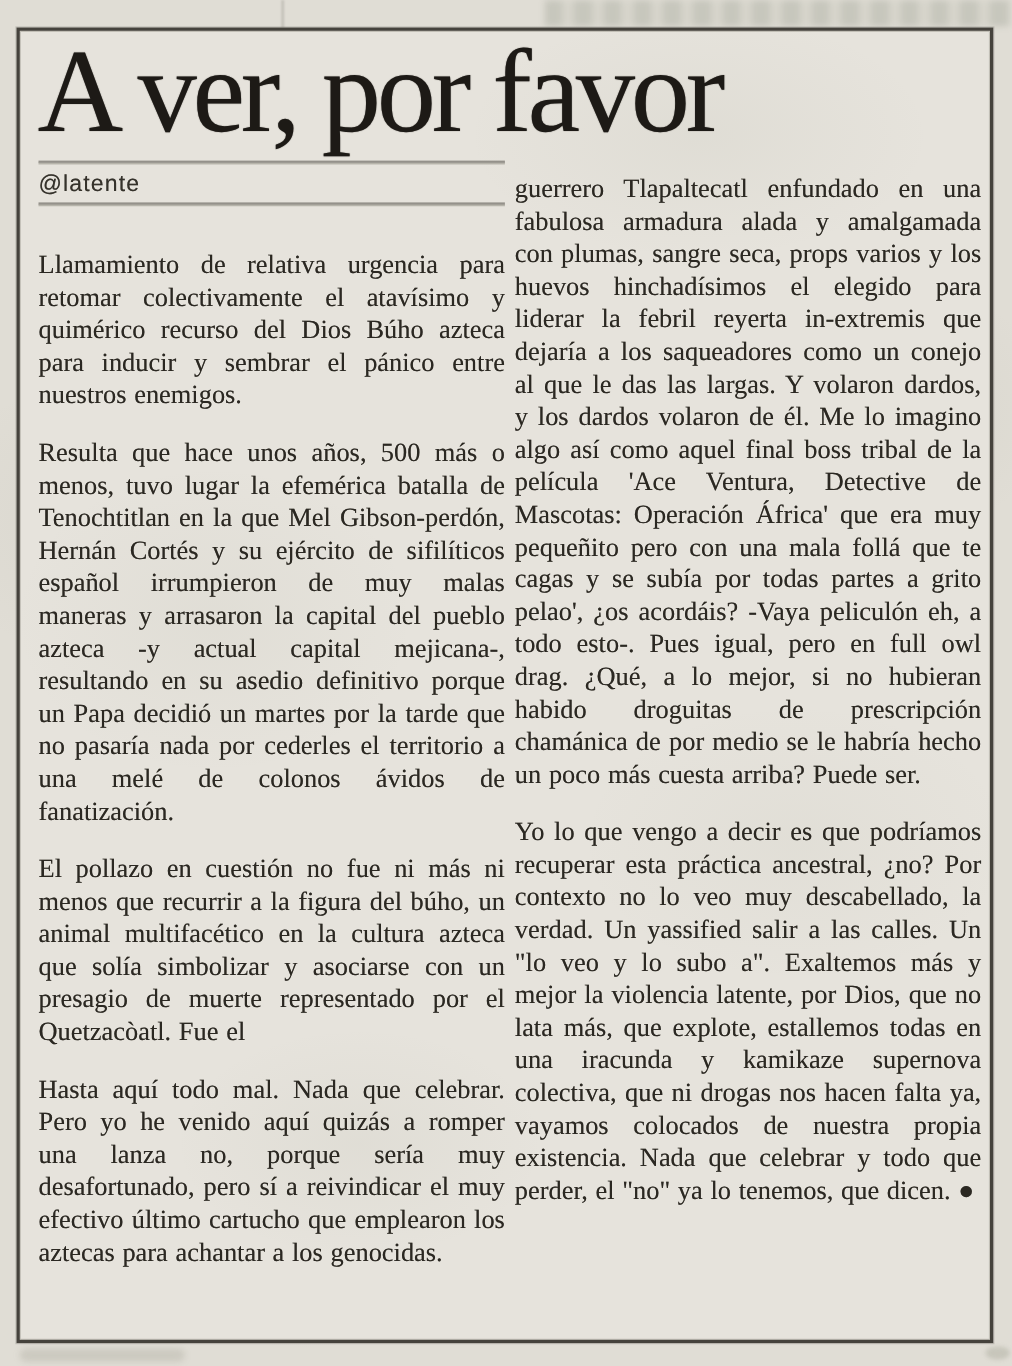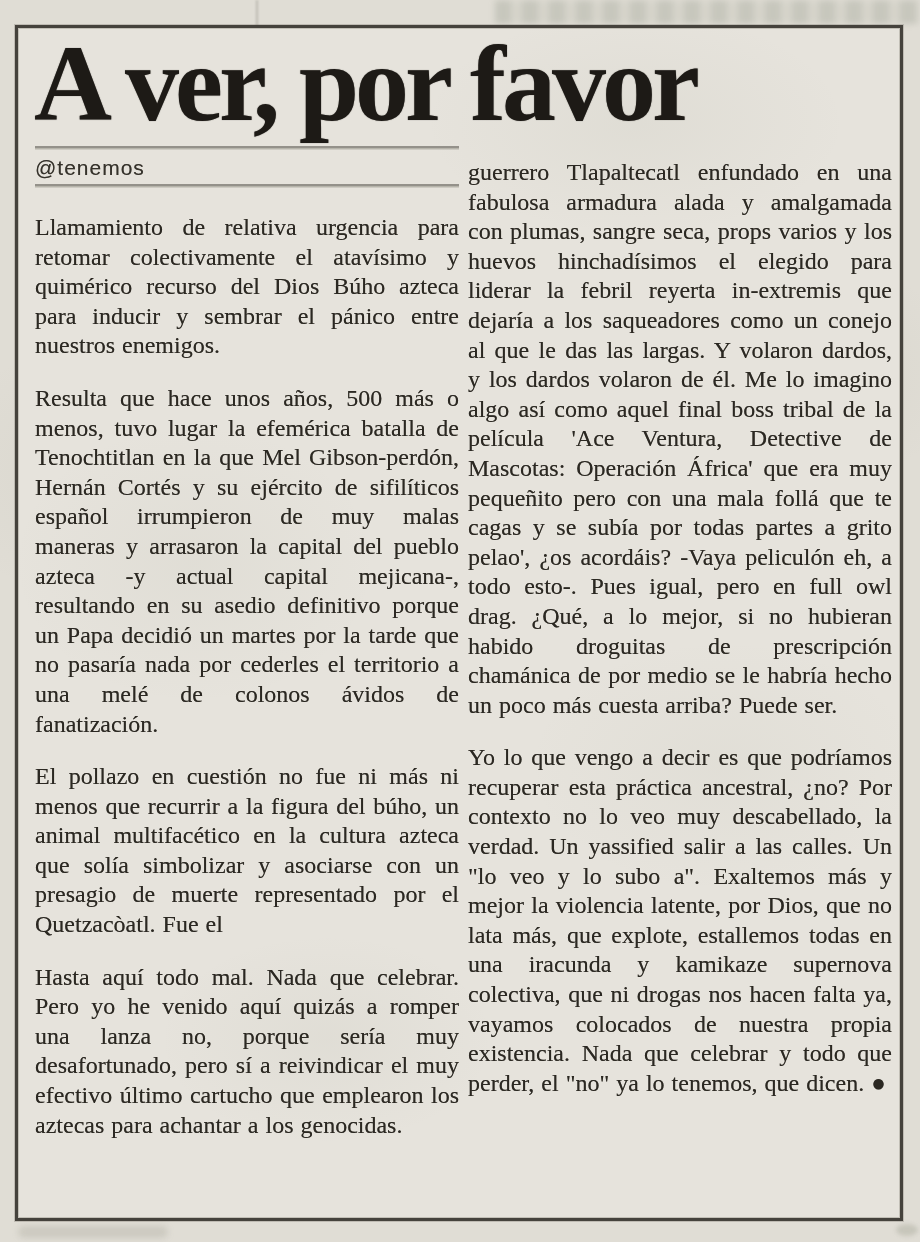--- a/index.html
+++ b/index.html
@@ -69,21 +69,21 @@
       radial-gradient(300px 160px at 70% 8%, rgba(135,140,118,0.07), transparent 70%),
       radial-gradient(260px 200px at 20% 45%, rgba(130,135,112,0.06), transparent 70%),
       radial-gradient(280px 180px at 80% 62%, rgba(130,135,112,0.05), transparent 70%),
       radial-gradient(240px 150px at 35% 85%, rgba(125,130,108,0.06), transparent 70%);
   }
   .title {
     position: absolute;
     left: 16px; top: 2px;
     margin: 0;
     font-family: "Liberation Serif", serif;
-    font-weight: 700;
+    font-weight: 400;
     font-size: 108px;
     line-height: 108px;
     letter-spacing: -4px;
     color: #1d1a16;
     white-space: nowrap;
     text-shadow: 0 0 1px rgba(29,26,22,0.65);
   }
   .byline-block {
     position: absolute;
     left: 17px; top: 113px;
@@ -120,38 +120,38 @@
     font-family: "Liberation Serif", serif;
     font-size: 24px;
     line-height: 29.6px;
     text-align: justify;
     color: #2b2822;
     text-shadow: 0 0 0.6px rgba(40,37,30,0.55);
     word-spacing: 1px;
   }
   .col p { margin: 0 0 23px 0; }
   .col p:last-child { margin-bottom: 0; }
-  .col-left  { left: 17px;  top: 185px; }
+  .col-left  { left: 17px;  top: 199px; }
   .col-right { left: 450px; top: 130px; }
 </style>
 </head>
 <body>
 
 <div class="page">
 
   <div class="bleed-top"></div>
   <div class="crease"></div>
 
   <div class="frame">
 
     <h1 class="title">A ver, por favor</h1>
 
     <div class="byline-block">
       <div class="rule"></div>
-      <div class="handle">@tenemos</div>
+      <div class="handle">@latente</div>
       <div class="rule"></div>
     </div>
 
     <div class="col col-left">
       <p>Llamamiento de relativa urgencia para retomar colectivamente el atavísimo y quimérico recurso del Dios Búho azteca para inducir y sembrar el pánico entre nuestros enemigos.</p>
       <p>Resulta que hace unos años, 500 más o menos, tuvo lugar la efemérica batalla de Tenochtitlan en la que Mel Gibson-perdón, Hernán Cortés y su ejército de sifilíticos español irrumpieron de muy malas maneras y arrasaron la capital del pueblo azteca -y actual capital mejicana-, resultando en su asedio definitivo porque un Papa decidió un martes por la tarde que no pasaría nada por cederles el territorio a una melé de colonos ávidos de fanatización.</p>
       <p>El pollazo en cuestión no fue ni más ni menos que recurrir a la figura del búho, un animal multifacético en la cultura azteca que solía simbolizar y asociarse con un presagio de muerte representado por el Quetzacòatl. Fue el</p>
       <p>Hasta aquí todo mal. Nada que celebrar. Pero yo he venido aquí quizás a romper una lanza no, porque sería muy desafortunado, pero sí a reivindicar el muy efectivo último cartucho que emplearon los aztecas para achantar a los genocidas.</p>
     </div>
 

